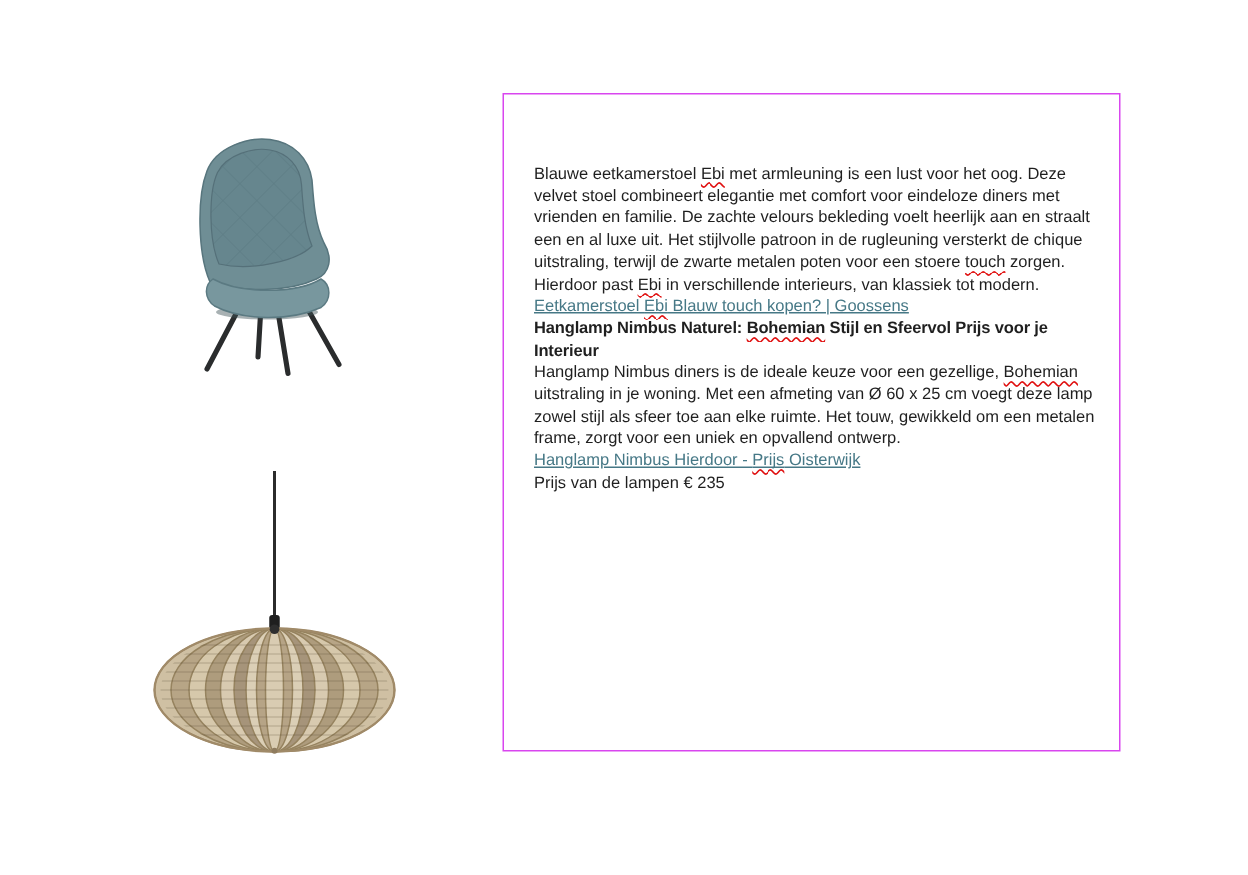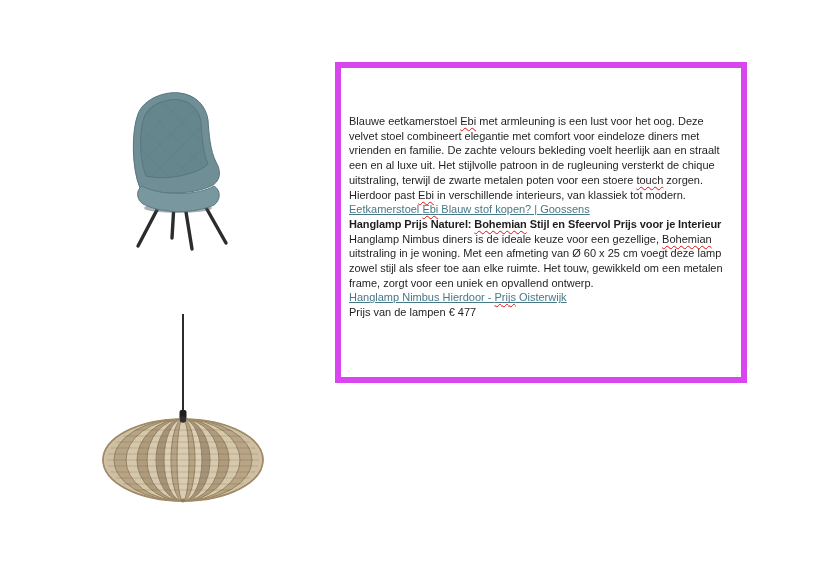--- a/index.html
+++ b/index.html
@@ -8,23 +8,23 @@
 
   .canvas{position:absolute;inset:0;}
 
   
   .product-figure{position:absolute;}
   .fig-chair{left:126px;top:88px;width:112px;height:164px;}
   .fig-lamp{left:95px;top:312px;width:176px;height:192px;}
   .product-figure svg{display:block;width:100%;height:100%;}
 
   
-  .textbox{position:absolute;left:335px;top:62px;width:412px;height:321px;
-           box-sizing:border-box;border:6px solid #d946ef;
-           padding:46px 8px 0 8px;background:#ffffff;
+  .textbox{position:absolute;left:335px;top:62px;width:412px;height:439px;
+           box-sizing:border-box;border:1px solid #d946ef;
+           padding:46px 8px 0 20px;background:#ffffff;
            font-size:11px;line-height:14.7px;}
 
   .textbox p{margin:0;}
   .mt1{margin-top:14.7px;}
   .mt2{margin-top:29.4px;}
   .mt5{margin-top:73.5px;}
 
   .heading{font-weight:700;letter-spacing:-0.1px;}
 
   a.doclink{color:#467886;text-decoration-line:underline;
@@ -98,25 +98,25 @@
       <ellipse cx="88" cy="148" rx="80" ry="41" fill="none" stroke="#a08a68" stroke-width="1.6"></ellipse>
       <circle cx="88" cy="107.5" r="3.2" fill="#2e2e2e"></circle>
       <circle cx="88" cy="188.5" r="2" fill="#8f7c5e"></circle>
     </svg>
   </figure>
 
   <div class="textbox">
 
     <p><span>Blauwe eetkamerstoel </span><span class="squig">Ebi</span><span> met armleuning is een lust voor het oog. Deze velvet stoel combineert elegantie met comfort voor eindeloze diners met vrienden en familie. De zachte velours bekleding voelt heerlijk aan en straalt een en al luxe uit. Het stijlvolle patroon in de rugleuning versterkt de chique uitstraling, terwijl de zwarte metalen poten voor een stoere </span><span class="squig">touch</span><span> zorgen. Hierdoor past </span><span class="squig">Ebi</span><span> in verschillende interieurs, van klassiek tot modern.</span></p>
 
-    <p class="mt1"><a class="doclink"><span>Eetkamerstoel </span><span class="squig">Ebi</span><span> Blauw stof kopen? | Goossens</span></a></p>
+    <p class="mt1"><a class="doclink"><span>Eetkamerstoel </span><span class="squig">Ebi</span><span> Blauw touch kopen? | Goossens</span></a></p>
 
 
-    <p class="mt5 heading"><span>Hanglamp Prijs Naturel: </span><span class="squig">Bohemian</span><span> Stijl en Sfeervol Prijs voor je Interieur</span></p>
+    <p class="mt5 heading"><span>Hanglamp Nimbus Naturel: </span><span class="squig">Bohemian</span><span> Stijl en Sfeervol Prijs voor je Interieur</span></p>
 
     <p><span>Hanglamp Nimbus diners is de ideale keuze voor een gezellige, </span><span class="squig">Bohemian</span><span> uitstraling in je woning. Met een afmeting van Ø 60 x 25 cm voegt deze lamp zowel stijl als sfeer toe aan elke ruimte. Het touw, gewikkeld om een metalen frame, zorgt voor een uniek en opvallend ontwerp.</span></p>
 
     <p class="mt1"><a class="doclink"><span>Hanglamp Nimbus Hierdoor - </span><span class="squig">Prijs</span><span> Oisterwijk</span></a></p>
 
-    <p class="mt2">Prijs van de lampen € 477</p>
+    <p class="mt2">Prijs van de lampen € 235</p>
 
   </div>
 </div>
 
 </body></html>

